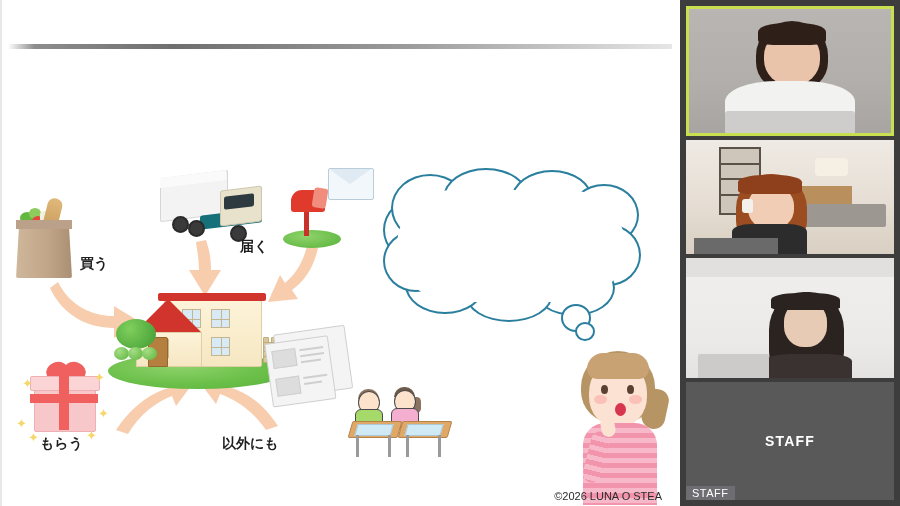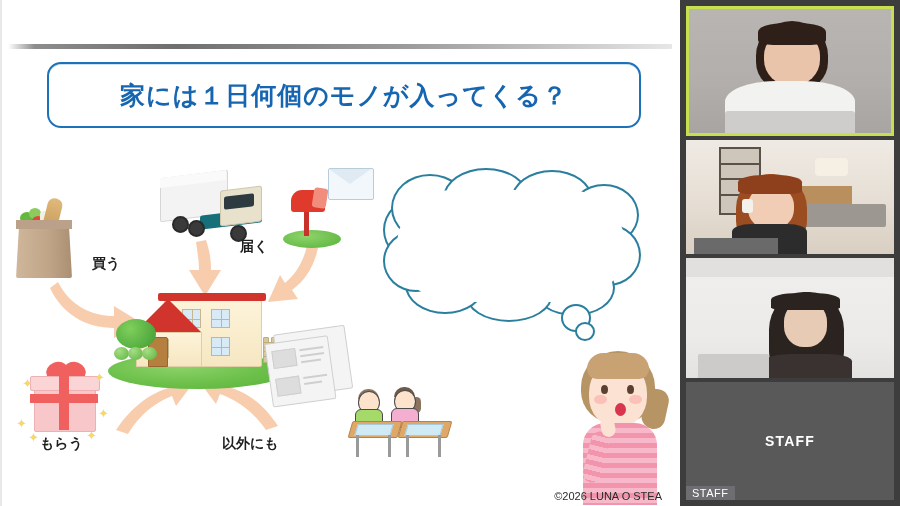--- a/index.html
+++ b/index.html
@@ -189,23 +189,20 @@
 </head>
 <body>
 
 <div id="app">
 
   <div class="slide">
     <div class="slide-border-l"></div>
 
     <div class="title-rule"></div>
 
-    <div class="subtitle-box">
-      <span class="subtitle-text">家には１日何個のモノが入ってくる？</span>
-    </div>
 
     <div class="canvas">
 
       <svg class="arrow" style="left:0;top:0;width:680px;height:376px" viewBox="0 0 680 376">
         <g fill="#f7cdae">
 
           <path d="M58,152 C70,176 92,186 114,186 L114,176 L140,192 L114,208 L114,198 C86,198 62,184 50,158 Z"></path>
 
           <path d="M196,112 C198,126 199,132 199,140 L189,140 L205,166 L221,140 L211,140 C211,130 210,122 206,110 Z"></path>
 
@@ -219,21 +216,21 @@
 
       <div class="bag">
         <div class="veg1"></div>
           <div class="veg2"></div>
           <div class="veg3"></div>
           <div class="veg4"></div>
         <div class="bread"></div>
         <div class="bag-body"></div>
         <div class="bag-fold"></div>
       </div>
-      <div class="lbl" style="left:92px;top:125px">買う</div>
+      <div class="lbl" style="left:80px;top:125px">買う</div>
 
       <div class="truck">
         <div class="tr-box"></div>
           <div class="tr-box2"></div>
         <div class="tr-low"></div>
         <div class="tr-cab"></div>
         <div class="tr-win"></div>
         <div class="wheel" style="left:12px;top:48px"></div>
         <div class="wheel" style="left:28px;top:52px"></div>
         <div class="wheel" style="left:70px;top:57px"></div>

